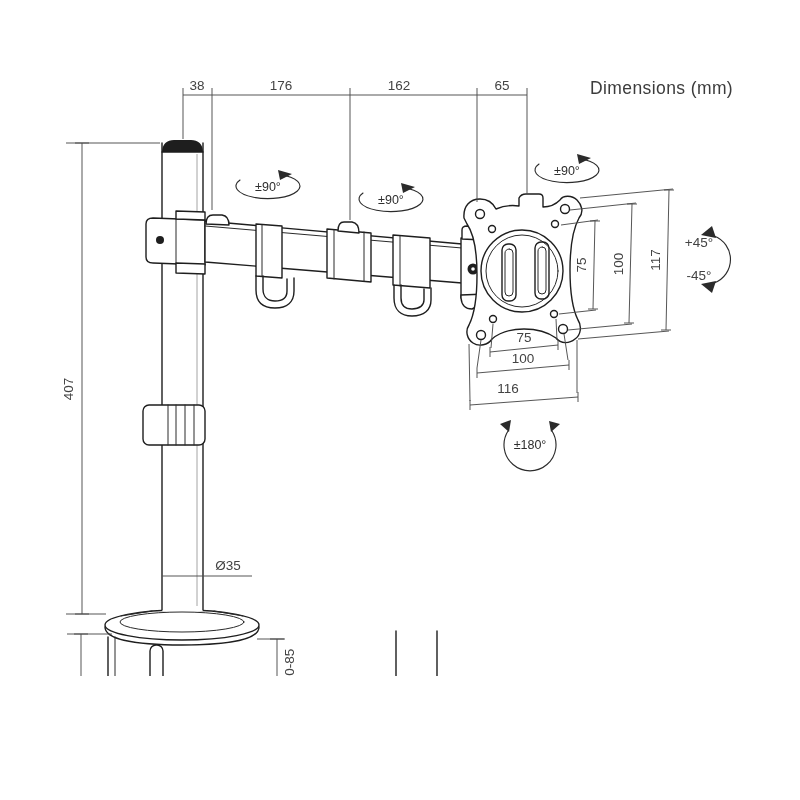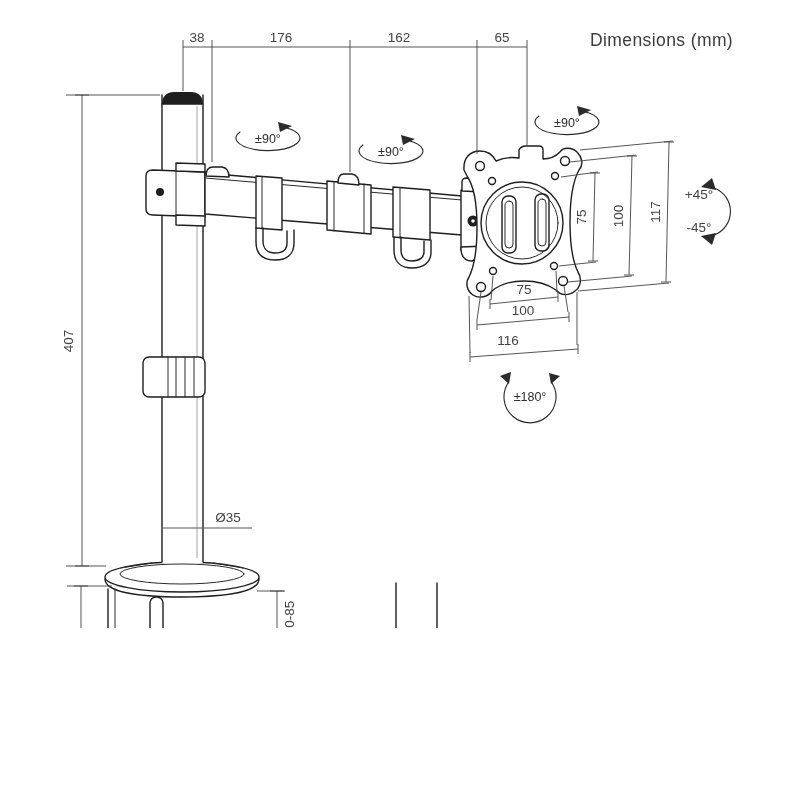--- a/index.html
+++ b/index.html
@@ -1,17 +1,17 @@
 <!DOCTYPE html>
 <html><head>
 <meta charset="utf-8">
 <style>
   html,body{margin:0;padding:0;background:#ffffff;}
   .stage{width:800px;height:628px;background:#ffffff;position:relative;overflow:hidden;
-         font-family:"Liberation Sans",sans-serif;}
+         font-family:"Liberation Sans",sans-serif;margin-top:48px;}
   svg{display:block;}
   .part{fill:#ffffff;stroke:#1e1e1e;stroke-width:1.4;stroke-linejoin:round;stroke-linecap:round;}
   .pline{fill:none;stroke:#1e1e1e;stroke-width:1.4;stroke-linejoin:round;stroke-linecap:round;}
   .pthin{fill:none;stroke:#2a2a2a;stroke-width:1;stroke-linejoin:round;stroke-linecap:round;}
   .plight{fill:none;stroke:#9a9a9a;stroke-width:0.9;}
   .dark{fill:#1e1e1e;stroke:none;}
   .dim{fill:none;stroke:#4d4d4d;stroke-width:0.95;stroke-linecap:butt;}
   .dimtext{font-family:"Liberation Sans",sans-serif;font-size:13.5px;fill:#434343;}
   .rottext{font-family:"Liberation Sans",sans-serif;font-size:12.5px;fill:#2e2e2e;}
   .rotline{fill:none;stroke:#2b2b2b;stroke-width:1.15;stroke-linecap:round;}

